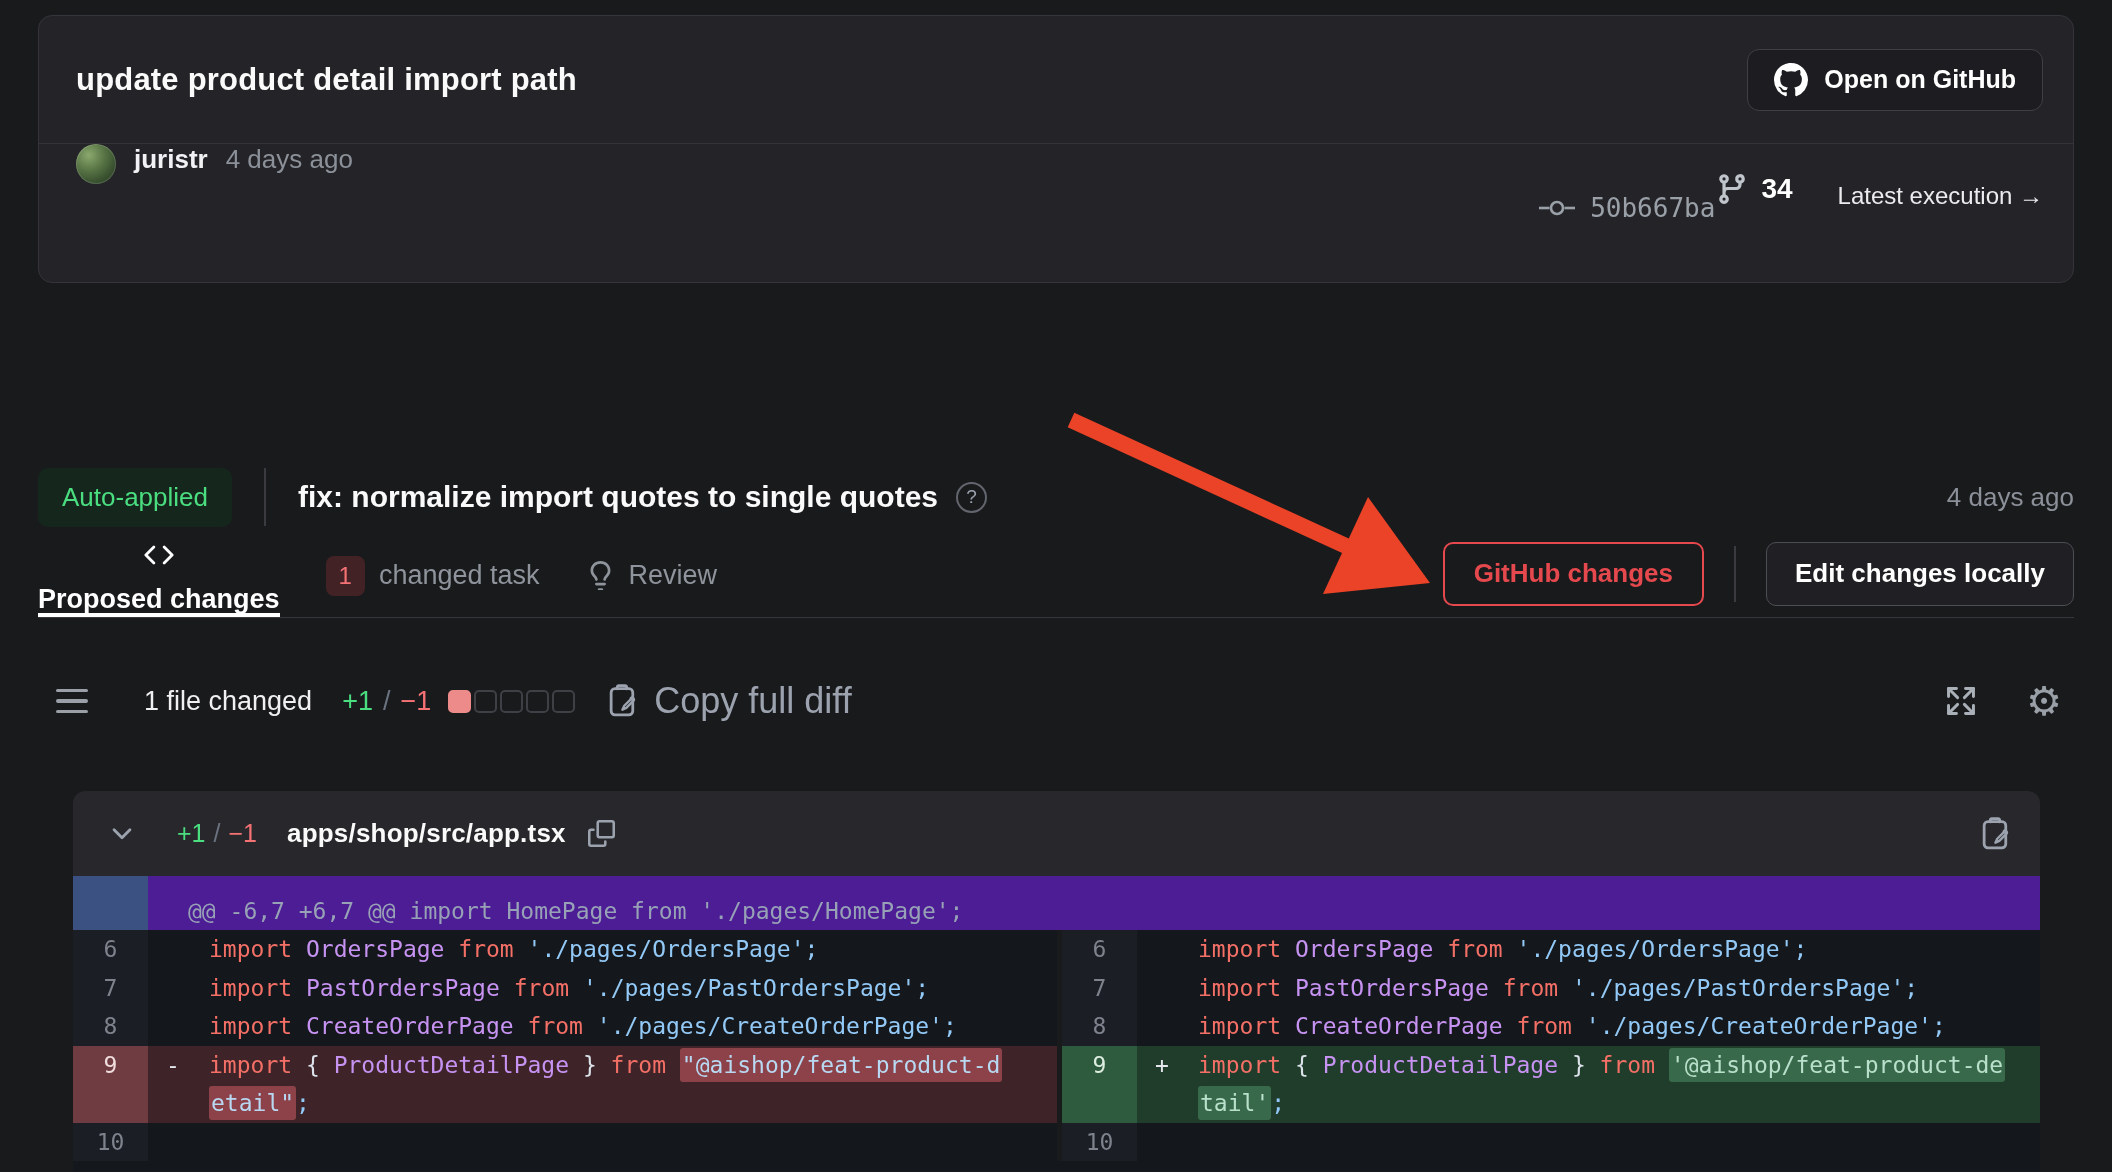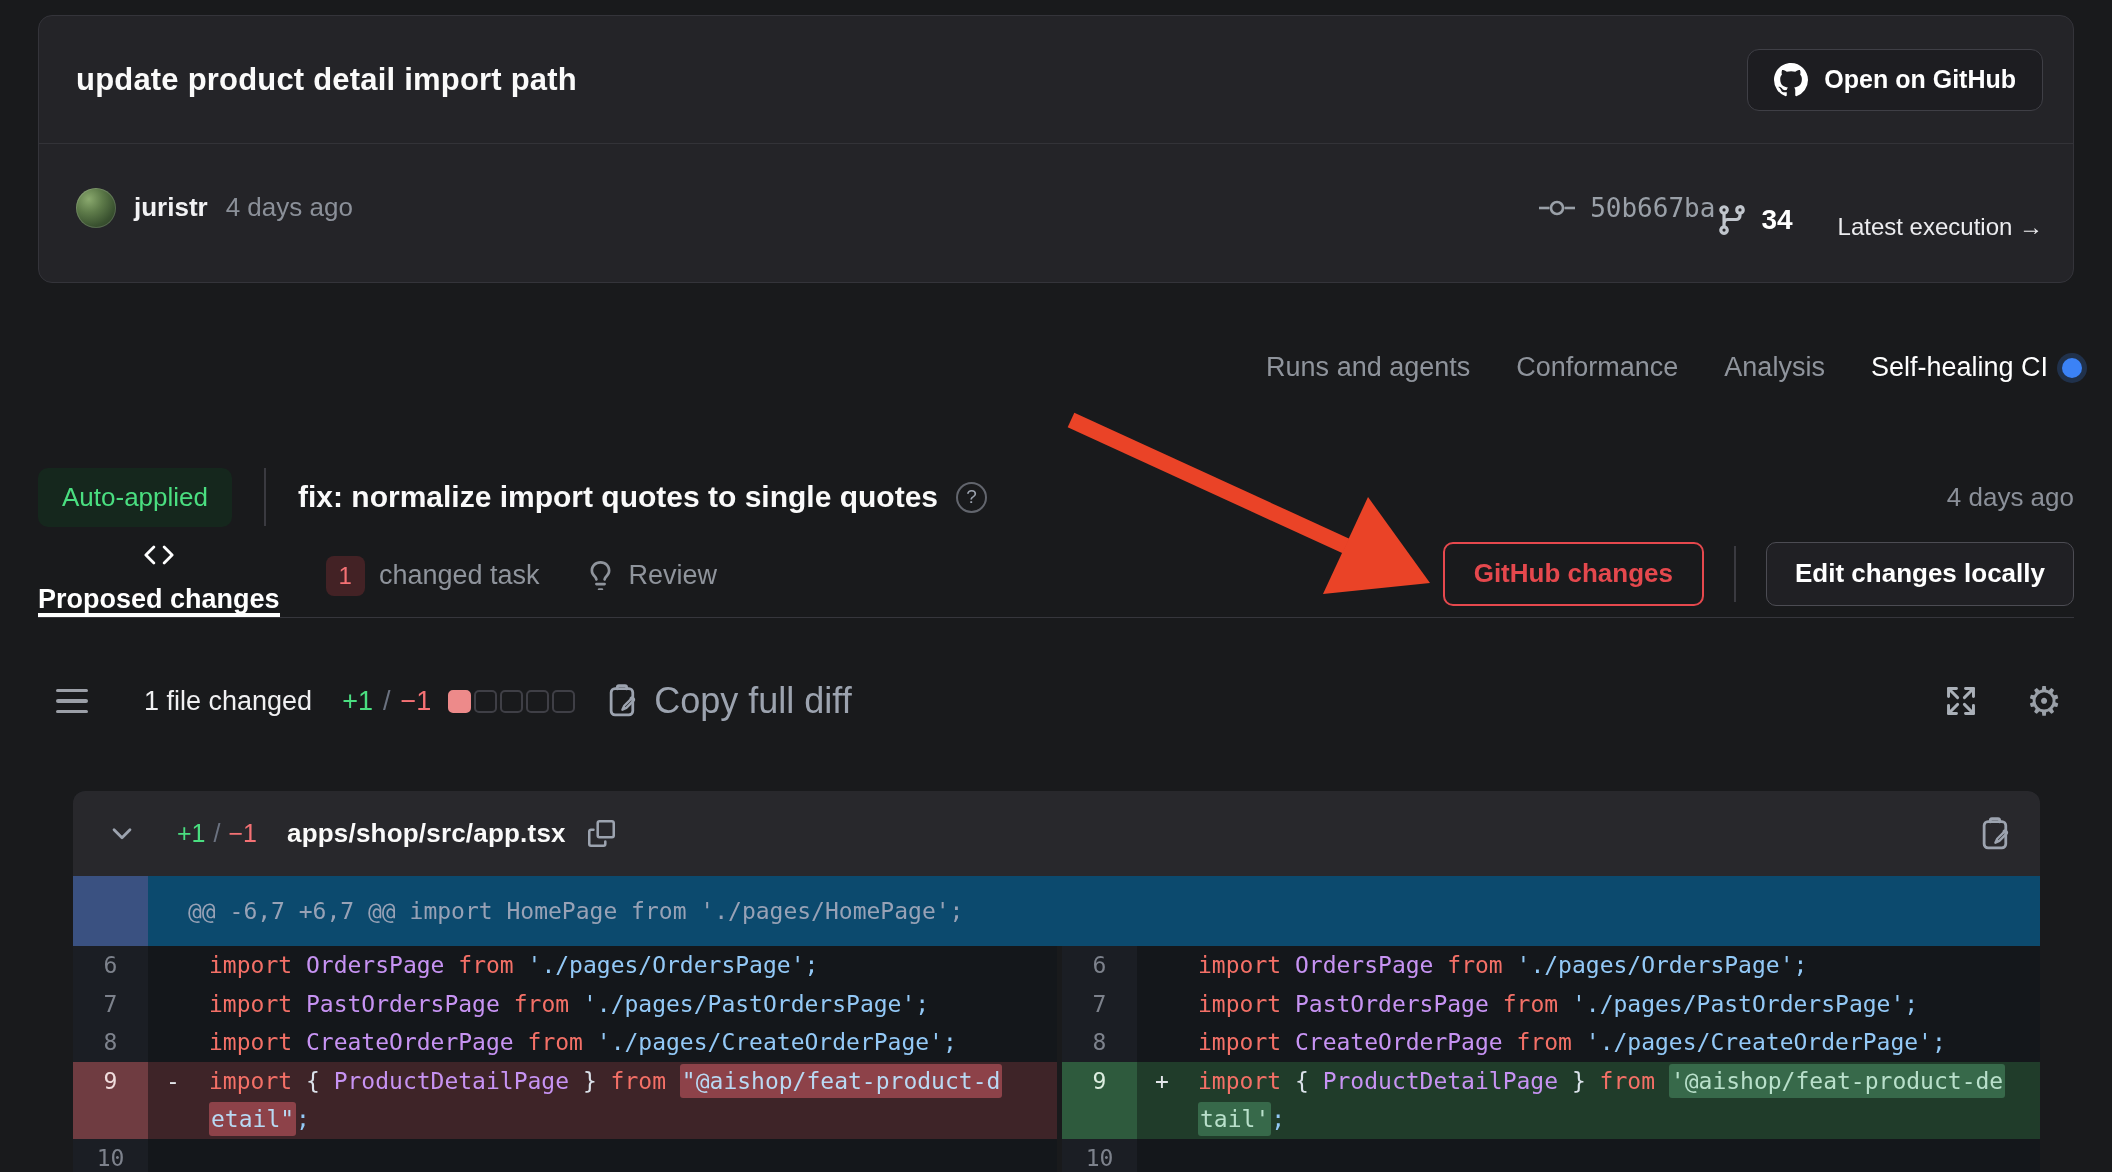--- a/index.html
+++ b/index.html
@@ -13,21 +13,21 @@
     position:absolute; left:38px; top:15px; width:2036px; height:268px;
     background:#242428; border:1px solid #34343a; border-radius:14px;
   }
   .title-row { height:128px; display:flex; align-items:center; padding:0 30px 0 37px; border-bottom:1px solid #333338; }
   .page-title { font-size:31px; font-weight:700; color:#fafafa; flex:1; letter-spacing:.2px; }
   .gh-btn {
     display:flex; align-items:center; gap:16px; height:62px; padding:0 26px;
     background:#1d1d21; border:1px solid #3f3f46; border-radius:12px; cursor:pointer;
     color:#fff; font-size:25px; font-weight:700; font-family:inherit;
   }
-  .meta-row { height:139px; display:flex; align-items:center; padding:0 30px 12px 37px; }
+  .meta-row { height:139px; display:flex; padding:0 30px 12px 37px; }
   .avatar {
     width:40px; height:40px; border-radius:50%; flex:none;
     background:radial-gradient(circle at 32% 28%, #8aa96e 0%, #5d7a49 35%, #3a5230 68%, #263722 100%);
     box-shadow:inset 0 0 0 1px rgba(255,255,255,.15);
   }
   .author { font-size:26px; font-weight:700; color:#f2f2f4; margin-left:18px; }
   .meta-time { font-size:26px; color:#8b9099; margin-left:18px; }
   .meta-spacer { flex:1; }
   .sha-group { display:flex; align-items:center; gap:14px; }
   .sha { font-family:"DejaVu Sans Mono", monospace; font-size:26px; color:#9aa0a8; }
@@ -85,21 +85,21 @@
   .icon-btn { cursor:pointer; display:flex; align-items:center; justify-content:center; }
   .gear { font-family:"DejaVu Sans", sans-serif; font-size:40px; color:#9aa0a8; line-height:1; margin-left:48px; margin-right:12px; }
   
   .diff-card { position:absolute; left:73px; top:791px; width:1967px; height:400px; border-radius:12px 12px 0 0; overflow:hidden; background:#14171b; }
   .file-header { height:85px; background:#28282c; display:flex; align-items:center; padding:0 28px 0 34px; }
   .fh-add { font-size:25px; color:#4ade80; margin-left:40px; }
   .fh-slash { font-size:25px; color:#6b7280; margin-left:8px; }
   .fh-del { font-size:25px; color:#f47174; margin-left:8px; }
   .file-path { font-size:26px; font-weight:700; color:#fafafa; margin-left:30px; letter-spacing:.2px; }
   .fh-spacer { flex:1; }
-  .hunk-row { height:70px; background:#0c4a6e; display:flex; align-items:stretch; }
+  .hunk-row { height:54px; background:#4c1d95; display:flex; align-items:stretch; }
   .hunk-gutter { width:75px; background:#3a5181; flex:none; }
   .hunk-text { font-family:"DejaVu Sans Mono", monospace; font-size:23px; color:#98a2b6; line-height:70px; padding-left:40px; white-space:pre; }
   .panes { display:flex; }
   .pane { width:984px; flex:none; }
   .pane.right { width:978px; }
   .pane-sep { width:5px; flex:none; background:#191a1c; }
   .row { display:flex; align-items:stretch; }
   .row .gutter {
     width:75px; flex:none; background:#1b1e24; color:#7d828c; text-align:center;
     font-family:"DejaVu Sans Mono", monospace; font-size:23px; line-height:38.5px;
@@ -163,29 +163,20 @@
                 <path d="M9.5 3.25a2.25 2.25 0 1 1 3 2.122V6A2.5 2.5 0 0 1 10 8.5H6a1 1 0 0 0-1 1v1.128a2.251 2.251 0 1 1-1.5 0V5.372a2.25 2.25 0 1 1 1.5 0v1.836A2.493 2.493 0 0 1 6 7h4a1 1 0 0 0 1-1v-.628a2.25 2.25 0 0 1-1.5-2.122ZM4.25 12a.75.75 0 1 0 0 1.5.75.75 0 0 0 0-1.5ZM3.5 3.25a.75.75 0 1 0 1.5 0 .75.75 0 0 0-1.5 0Zm8.25-.75a.75.75 0 1 0 0 1.5.75.75 0 0 0 0-1.5Z"></path>
               </svg>
           </span>
           <span class="exec-count">34</span>
         </div>
         <span class="exec-link">Latest execution →</span>
       </div>
     </div>
   </div>
 
-  <div class="nav-row">
-    <span class="nav-link">Runs and agents</span>
-    <span class="nav-link">Conformance</span>
-    <span class="nav-link">Analysis</span>
-    <span class="nav-link active">
-      <span>Self-healing CI</span>
-      <span class="blue-dot"></span>
-    </span>
-  </div>
 
   <div class="fix-row">
     <span class="badge-auto">Auto-applied</span>
     <span class="vsep"></span>
     <span class="fix-title">fix: normalize import quotes to single quotes</span>
     <span class="help-circle">?</span>
     <span class="fix-time">4 days ago</span>
   </div>
 
   <div class="tabs-row">

